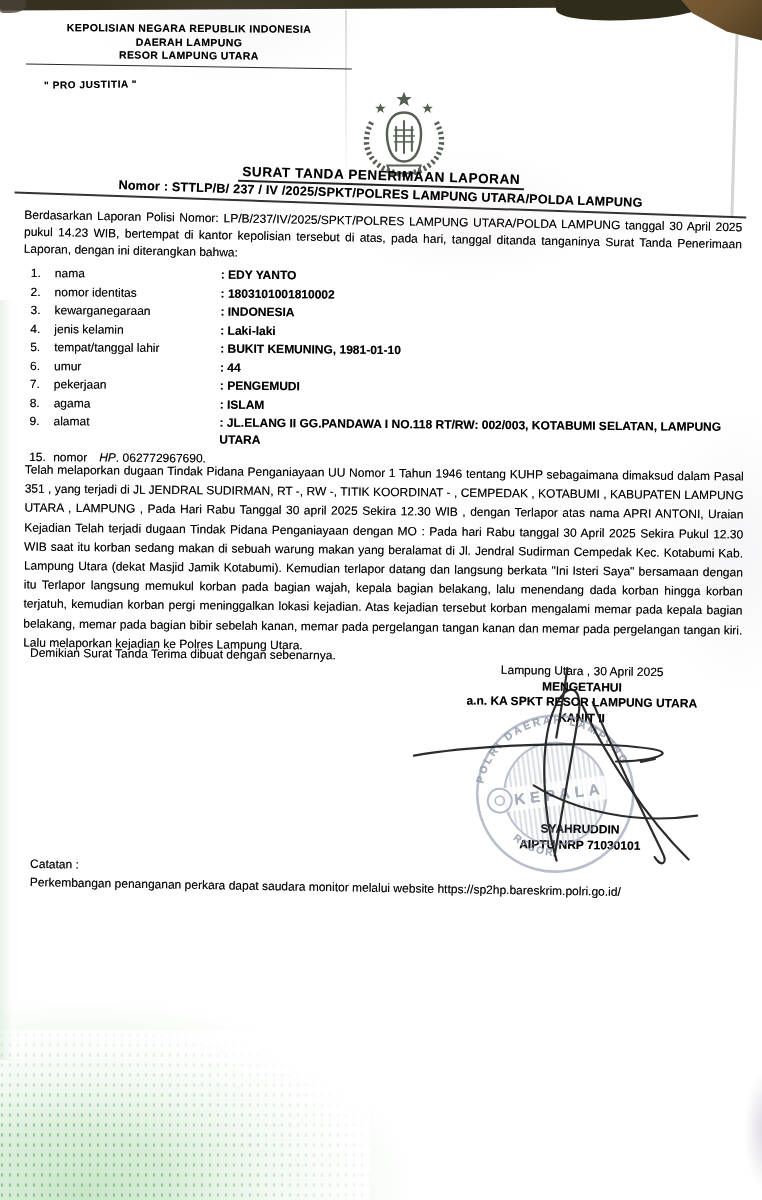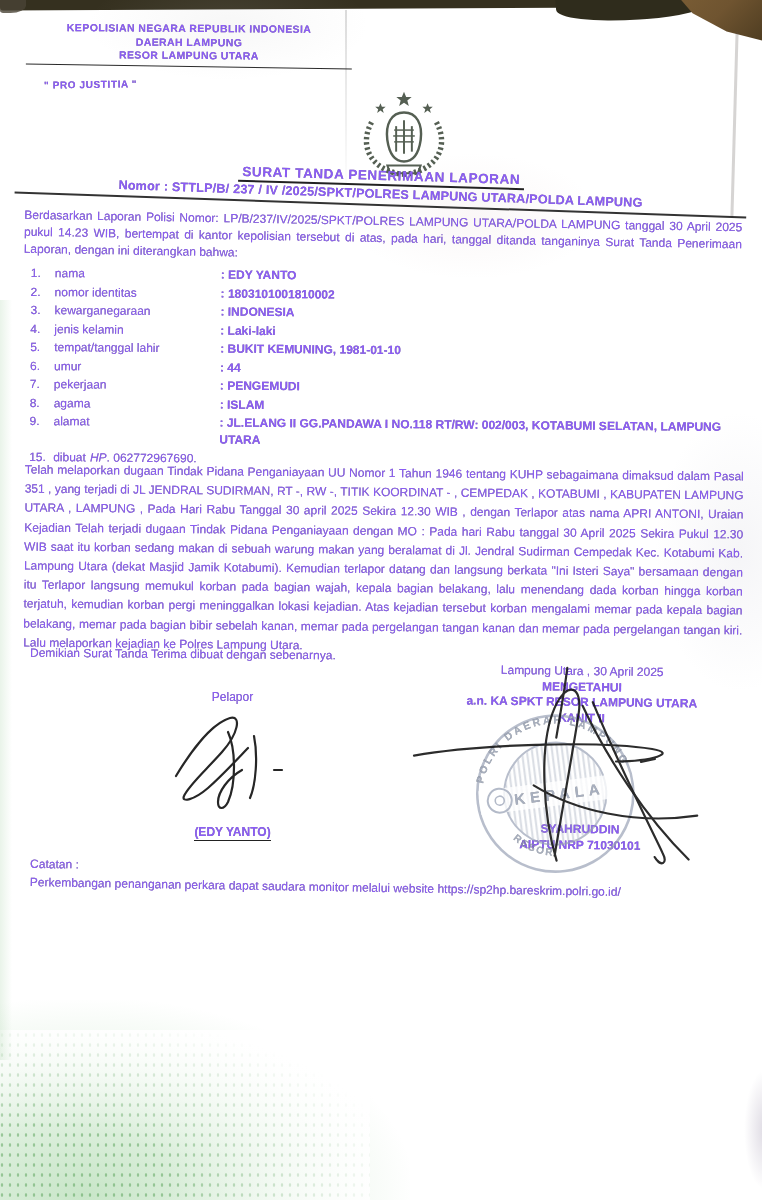--- a/index.html
+++ b/index.html
@@ -1,20 +1,20 @@
 <!DOCTYPE html>
 <html><head>
 <meta charset="utf-8">
 <style>
   html,body{margin:0;padding:0;background:#e8e6e0;}
   #page{
     position:relative;width:762px;height:1200px;margin:0 auto;
     background:#ffffff;overflow:hidden;
     font-family:"Liberation Sans","DejaVu Sans",sans-serif;
-    color:#8b5cf6;
+    color:#000000;
   }
   
   .bg-top-strip{position:absolute;left:0;top:-4px;width:620px;height:13px;background:#35301f;transform:rotate(-.3deg);border-radius:0 0 6px 3px;}
   .bg-top-blob{position:absolute;left:556px;top:-8px;width:150px;height:28px;background:#2f2c1c;border-radius:0 0 40% 55%;transform:rotate(-4deg);}
   .bg-corner-brown{position:absolute;right:-6px;top:-6px;width:92px;height:48px;
     background:linear-gradient(135deg,#7a5d35 0%,#6f5430 45%,#4c3b20 100%);
     clip-path:polygon(0 0,100% 0,100% 100%,55% 78%,18% 40%);}
   .bg-topleft-mark{position:absolute;left:0;top:0;width:26px;height:13px;background:#4a4436;border-radius:0 0 60% 20%;opacity:.8;}
   .crease-v{position:absolute;left:345px;top:10px;width:2px;height:185px;
     background:linear-gradient(to bottom,rgba(0,0,0,.14),rgba(0,0,0,0));}
@@ -45,21 +45,21 @@
   .title-main{display:inline-block;font-size:13.5px;font-weight:700;letter-spacing:.6px;border-bottom:2px solid #222;padding:0 4px 1px;}
   .title-nomor{display:block;margin:1px auto 0;width:96%;font-size:12.6px;font-weight:700;letter-spacing:.2px;
     border-bottom:2px solid #333;padding-bottom:3px;transform:rotate(.25deg);}
   .intro{position:absolute;left:24px;top:213px;width:718px;font-size:12px;line-height:17px;text-align:justify;transform:rotate(1deg);}
   .fields{position:absolute;left:30px;top:268px;width:706px;transform:rotate(.5deg);font-size:12px;}
   .frow{display:flex;line-height:17px;margin-bottom:1.5px;}
   .fno{width:24px;flex:none;}
   .flabel{width:166px;flex:none;}
   .fvalue{flex:1;font-weight:700;}
   .frow10{display:flex;line-height:17px;margin-top:2px;}
-  .frow10 .hp{font-style:italic;margin-left:4px;}
+  .frow10 .hp{font-style:italic;margin-left:12px;}
   .bodytext{position:absolute;left:24px;top:464px;width:719px;font-size:12px;line-height:19.2px;text-align:justify;transform:rotate(.55deg);}
   .closing{position:absolute;left:30px;top:647px;font-size:12px;transform:rotate(.5deg);}
   .left-sign{position:absolute;left:140px;top:690px;width:185px;text-align:center;}
   .left-sign .role{font-size:12px;}
   .left-sign .sig{margin-top:2px;}
   .left-sign .name{display:inline-block;font-size:12px;font-weight:700;border-bottom:1.8px solid #222;padding-bottom:1px;}
   .right-sign{position:absolute;left:420px;top:664px;width:322px;text-align:center;transform:rotate(.8deg);font-size:12px;}
   .right-sign .rs-line{line-height:15.5px;}
   .right-sign .bold{font-weight:700;}
   .right-sign .gap{height:96px;}
@@ -165,42 +165,30 @@
         <span class="flabel">agama</span>
         <span class="fvalue">: ISLAM</span>
       </div>
       <div class="frow">
         <span class="fno">9.</span>
         <span class="flabel">alamat</span>
         <span class="fvalue">: JL.ELANG II GG.PANDAWA I NO.118 RT/RW: 002/003, KOTABUMI SELATAN, LAMPUNG UTARA</span>
       </div>
       <div class="frow10">
         <span class="fno">15.</span>
-        <span>dibuat</span>
+        <span>nomor</span>
         <span class="hp">HP</span>
         <span>. 062772967690.</span>
       </div>
     </div>
 
     <div class="bodytext">Telah melaporkan dugaan Tindak Pidana Penganiayaan UU Nomor 1 Tahun 1946 tentang KUHP sebagaimana dimaksud dalam Pasal 351 , yang terjadi di JL JENDRAL SUDIRMAN, RT -, RW -, TITIK KOORDINAT - , CEMPEDAK , KOTABUMI , KABUPATEN LAMPUNG UTARA , LAMPUNG , Pada Hari Rabu Tanggal 30 april 2025 Sekira 12.30 WIB , dengan Terlapor atas nama APRI ANTONI, Uraian Kejadian Telah terjadi dugaan Tindak Pidana Penganiayaan dengan MO : Pada hari Rabu tanggal 30 April 2025 Sekira Pukul 12.30 WIB saat itu korban sedang makan di sebuah warung makan yang beralamat di Jl. Jendral Sudirman Cempedak Kec. Kotabumi Kab. Lampung Utara (dekat Masjid Jamik Kotabumi). Kemudian terlapor datang dan langsung berkata "Ini Isteri Saya" bersamaan dengan itu Terlapor langsung memukul korban pada bagian wajah, kepala bagian belakang, lalu menendang dada korban hingga korban terjatuh, kemudian korban pergi meninggalkan lokasi kejadian. Atas kejadian tersebut korban mengalami memar pada kepala bagian belakang, memar pada bagian bibir sebelah kanan, memar pada pergelangan tangan kanan dan memar pada pergelangan tangan kiri. Lalu melaporkan kejadian ke Polres Lampung Utara.</div>
 
     <div class="closing">Demikian Surat Tanda Terima dibuat dengan sebenarnya.</div>
 
-    <div class="left-sign">
-      <div class="role">Pelapor</div>
-      <div class="sig">
-        <svg width="150" height="112" viewBox="0 0 150 112" fill="none" stroke="#141414" stroke-width="2.2" stroke-linecap="round" opacity=".92">
-          <path d="M18,70 C30,50 52,18 72,12 C84,9 80,28 64,46 C48,64 30,80 26,90 C23,97 36,94 50,82 C66,68 84,48 90,42"></path>
-          <path d="M70,26 C78,44 78,78 70,96 C66,104 60,104 60,96 C60,86 70,72 84,64"></path>
-          <path d="M96,30 C100,50 98,78 92,92"></path>
-          <path d="M116,64 L124,64"></path>
-        </svg>
-      </div>
-      <span class="name">(EDY YANTO)</span>
-    </div>
 
     <div class="right-sign">
       <div class="rs-line">Lampung Utara , 30 April 2025</div>
       <div class="rs-line bold">MENGETAHUI</div>
       <div class="rs-line bold">a.n. KA SPKT RESOR LAMPUNG UTARA</div>
       <div class="rs-line bold">KANIT II</div>
       <div class="gap"></div>
       <div class="rs-line bold">SYAHRUDDIN</div>
       <div class="rs-line bold">AIPTU NRP 71030101</div>
 

